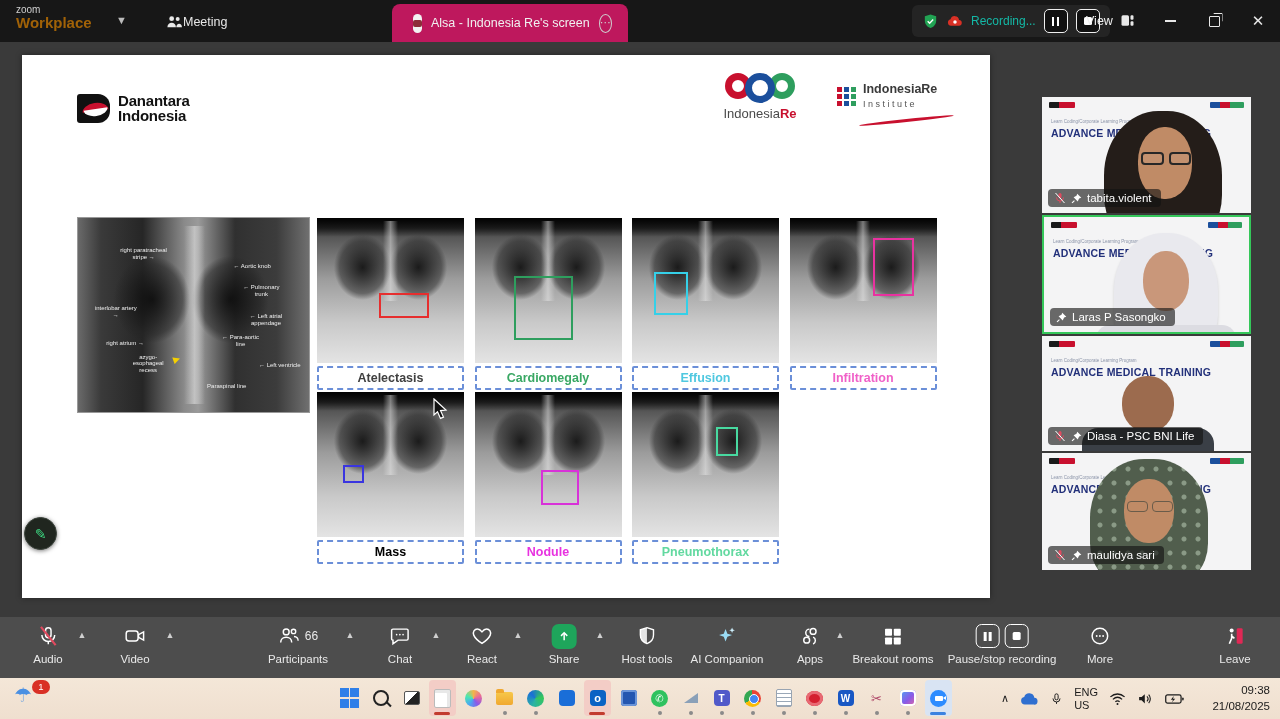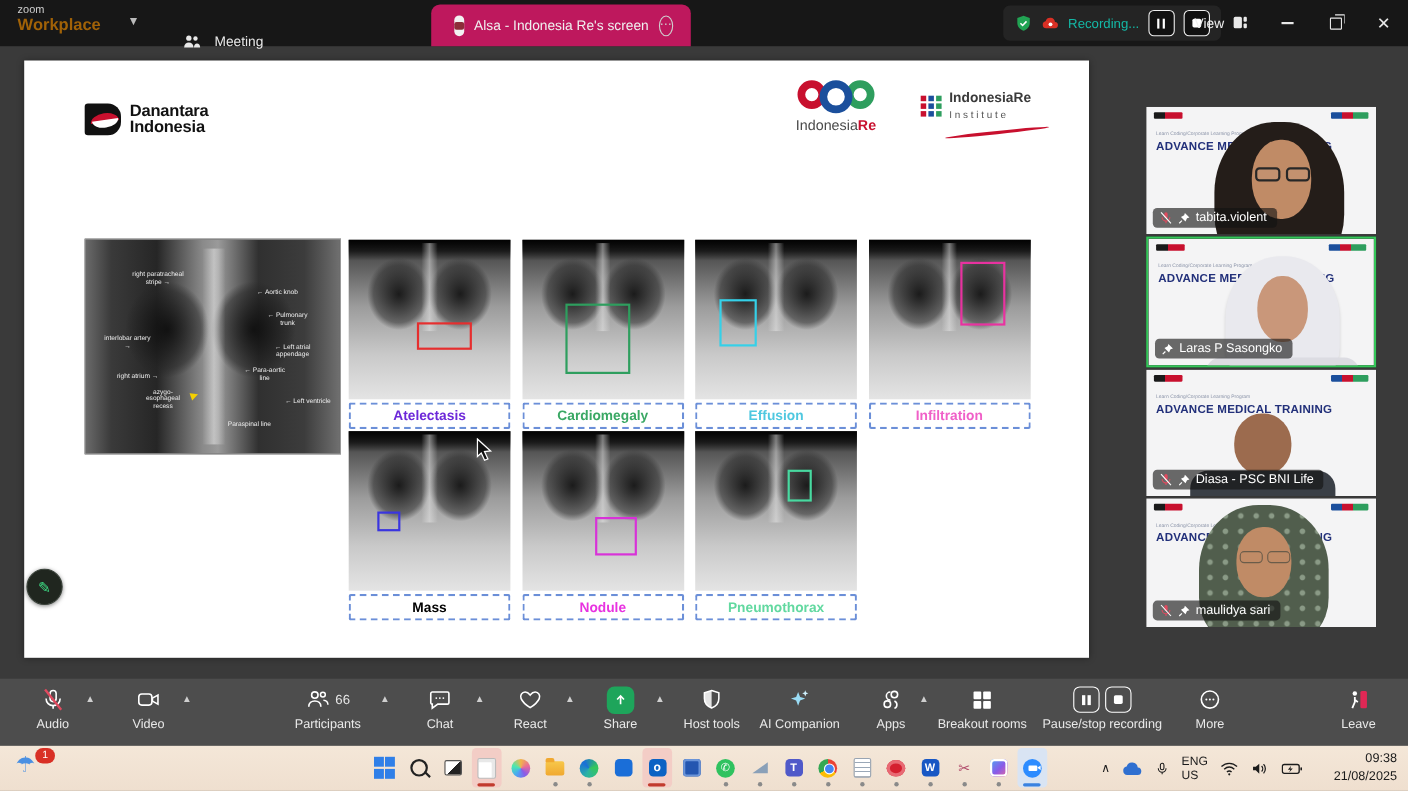--- a/index.html
+++ b/index.html
@@ -4,21 +4,21 @@
 <style>
   html,body{margin:0;padding:0;background:#000;}
   #app{position:relative;width:1280px;height:719px;background:#3a3a3a;font-family:"Liberation Sans",sans-serif;overflow:hidden;}
 
   
   .titlebar{position:absolute;left:0;top:0;width:1280px;height:42px;background:#171717;color:#e8e8e8;}
   .brand{position:absolute;left:16px;top:4px;display:flex;flex-direction:column;line-height:1.1;}
   .brand .zt{font-size:10px;color:#cfcfcf;}
   .brand .zb{font-size:15px;font-weight:600;color:#a16207;}
   .brand-chev{position:absolute;left:116px;top:14px;color:#bbb;font-size:11px;}
-  .meeting-tab{position:absolute;left:158px;top:24px;display:flex;align-items:center;gap:12px;font-size:12.5px;color:#e8e8e8;padding:6px 8px;border-radius:6px;}
+  .meeting-tab{position:absolute;left:158px;top:8px;display:flex;align-items:center;gap:0;font-size:12.5px;color:#e8e8e8;padding:6px 8px;border-radius:6px;}
   .share-tab{position:absolute;left:392px;top:4px;width:236px;height:38px;background:#be185d;border-radius:8px 8px 0 0;display:flex;align-items:center;gap:9px;padding:0 21px;box-sizing:border-box;}
   .share-tab .cam{width:19px;height:19px;background:#f2f2f2;border-radius:5px;display:flex;align-items:center;justify-content:center;}
   .share-tab .cam i{width:9px;height:7px;background:#8d2d3a;border-radius:2px;display:block;}
   .share-tab .lbl{font-size:12.5px;color:#f0f0f0;white-space:nowrap;}
   .share-tab .dots{margin-left:auto;width:17px;height:17px;border:1.3px solid #cfcfcf;border-radius:50%;color:#cfcfcf;font-size:11px;line-height:15px;text-align:center;}
   .rec-zone{position:absolute;left:912px;top:5px;height:32px;display:flex;align-items:center;gap:8px;background:#242424;border-radius:6px;padding:0 10px;}
   .rec-zone .rtxt{font-size:12px;color:#14b8a6;}
   .rec-btn{width:22px;height:22px;background:#111;border:1.5px solid #eee;border-radius:5px;display:flex;align-items:center;justify-content:center;}
   .rec-btn .pb{display:flex;gap:2.5px;}
   .rec-btn .pb i{width:2.5px;height:9px;background:#fff;display:block;}
@@ -280,21 +280,21 @@
       <span class="al al10">Paraspinal line</span>
       <span class="yar">▶</span>
     </div>
 
     <div class="grid">
       <div class="tile">
         <div class="xray-img">
             <div class="ann-box" style="border-color: rgb(230, 46, 46);"></div>
           </div>
         <div class="cond-label">
-            <span style="color: #6d28d9;">Atelectasis</span>
+            <span style="color: #404040;">Atelectasis</span>
           </div>
       </div>
       <div class="tile">
         <div class="xray-img">
             <div class="ann-box" style="border-color: rgb(46, 158, 94);"></div>
           </div>
         <div class="cond-label">
             <span style="color: rgb(58, 168, 100);">Cardiomegaly</span>
           </div>
       </div>

